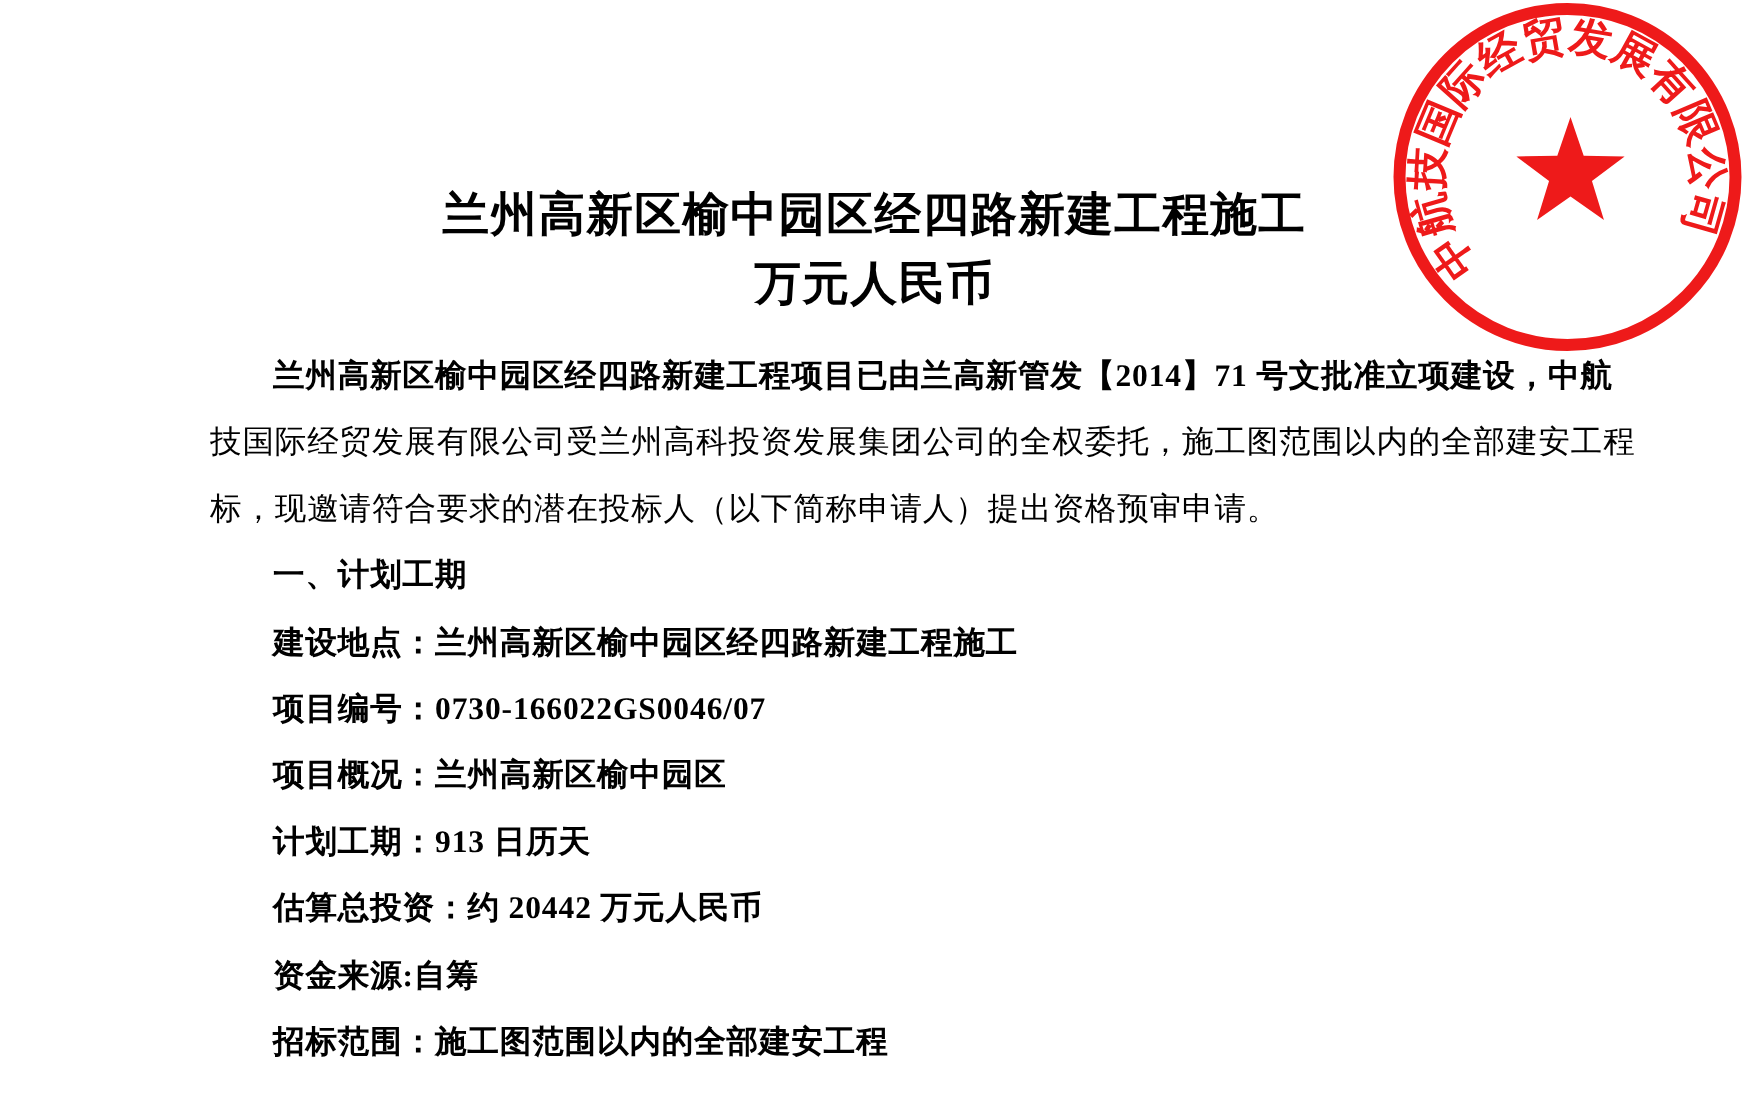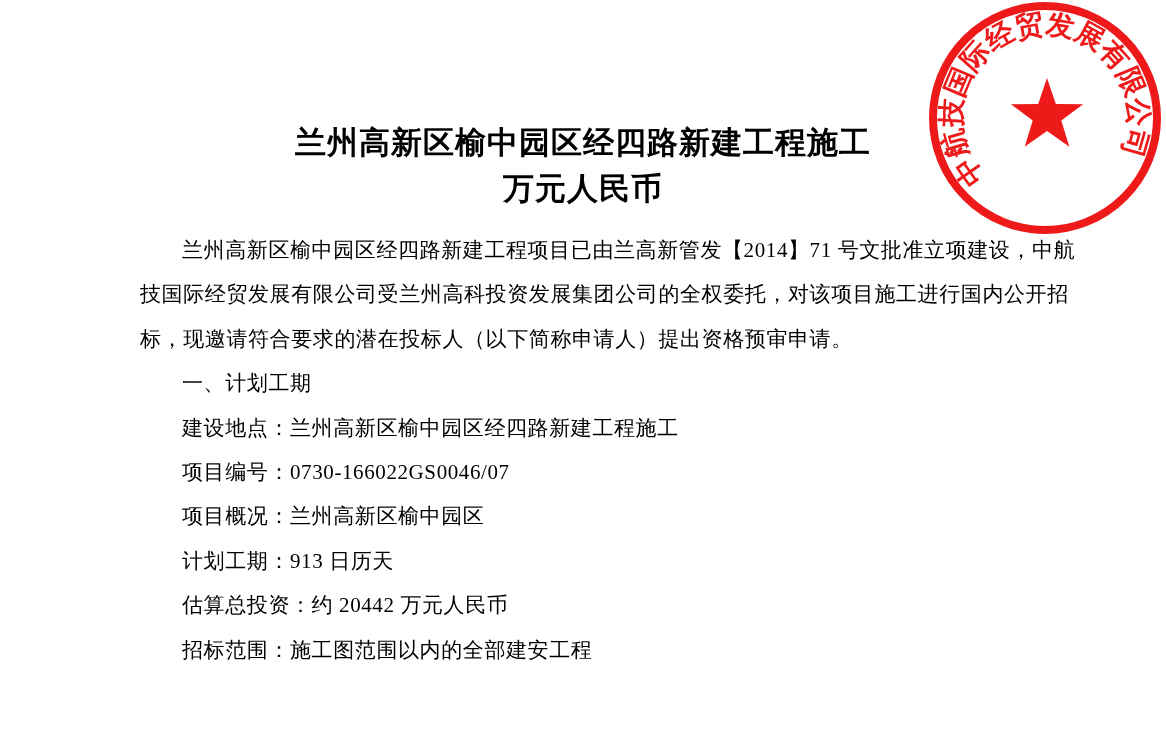--- a/index.html
+++ b/index.html
@@ -26,21 +26,21 @@
     margin: 16px 0 0 140px;
     width: 960px;
   }
   .line {
     margin: 0;
     font-size: 21px;
     line-height: 44.4px;
     white-space: nowrap;
     letter-spacing: 0.6px;
   }
-  .indent { text-indent: 42px; }
+  .indent { text-indent: 42px; font-weight: bold; }
   .seal {
     position: absolute;
     left: 925px;
     top: -2px;
     width: 240px;
     height: 240px;
     opacity: 0.96;
   }
   .seal [data-name="seal-ring"] {
     fill: none;
@@ -63,29 +63,30 @@
 <div class="page" data-name="page">
 
   <h1 class="title" data-name="document-title">
     <div data-name="title-line-1">兰州高新区榆中园区经四路新建工程施工</div>
     <div data-name="title-line-2">万元人民币</div>
   </h1>
 
   <div class="body-text" data-name="document-body">
     <div data-name="intro-paragraph">
       <p class="line indent" data-name="intro-line-1">兰州高新区榆中园区经四路新建工程项目已由兰高新管发【2014】71 号文批准立项建设，中航</p>
-      <p class="line" data-name="intro-line-2">技国际经贸发展有限公司受兰州高科投资发展集团公司的全权委托，对该项目施工进行国内公开招</p>
+      <p class="line" data-name="intro-line-2">技国际经贸发展有限公司受兰州高科投资发展集团公司的全权委托，施工图范围以内的全部建安工程</p>
       <p class="line" data-name="intro-line-3">标，现邀请符合要求的潜在投标人（以下简称申请人）提出资格预审申请。</p>
     </div>
     <p class="line indent" data-name="section-heading">一、计划工期</p>
     <p class="line indent" data-name="item-project-name">建设地点：兰州高新区榆中园区经四路新建工程施工</p>
     <p class="line indent" data-name="item-project-number">项目编号：0730-166022GS0046/07</p>
     <p class="line indent" data-name="item-location">项目概况：兰州高新区榆中园区</p>
     <p class="line indent" data-name="item-duration">计划工期：913 日历天</p>
     <p class="line indent" data-name="item-investment">估算总投资：约 20442 万元人民币</p>
+    <p class="line indent" data-name="item-funding-source">资金来源:自筹</p>
     <p class="line indent" data-name="item-bid-scope">招标范围：施工图范围以内的全部建安工程</p>
   </div>
 
   <svg class="seal" viewBox="0 0 240 240" data-name="company-seal" aria-hidden="true" style="--seal-color: #ee1111;">
     <defs>
       <path id="sealArc" d="M 60.3 179 A 84 84 0 1 1 193.5 160.6"></path>
     </defs>
     <circle cx="120" cy="120" r="112" data-name="seal-ring"></circle>
     <polygon data-name="seal-star-icon" points="122,80 130.8,105.9 158.1,106.3 136.3,122.6 144.3,148.7 122,133 99.7,148.7 107.7,122.6 85.9,106.3 113.2,105.9"></polygon>
     <text data-name="seal-company-text">

